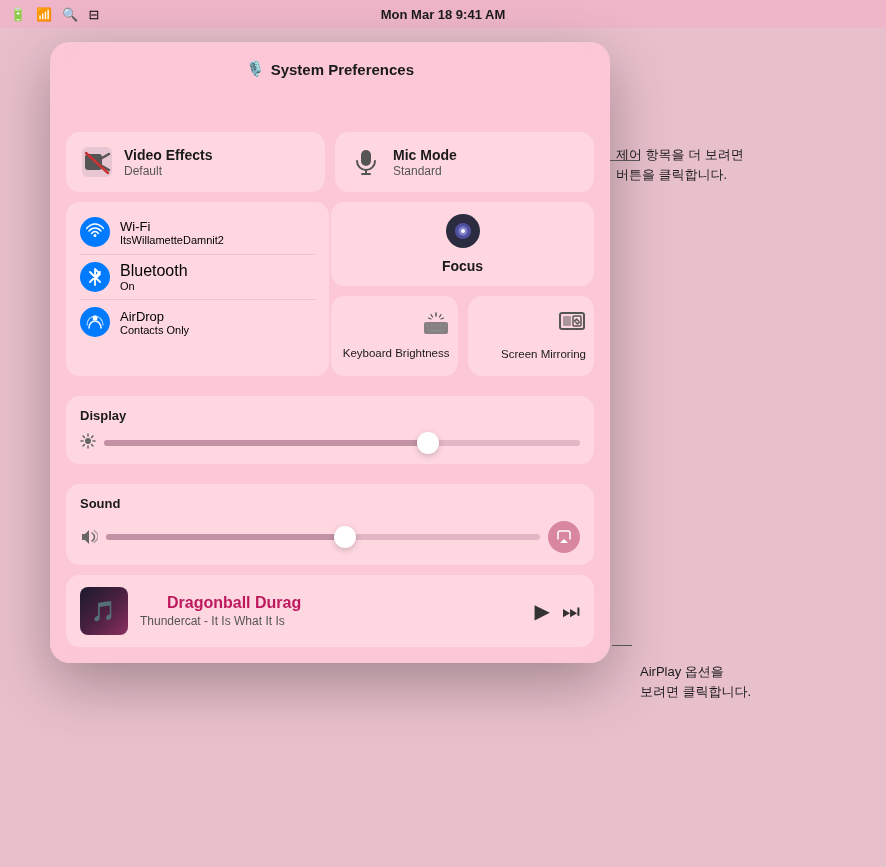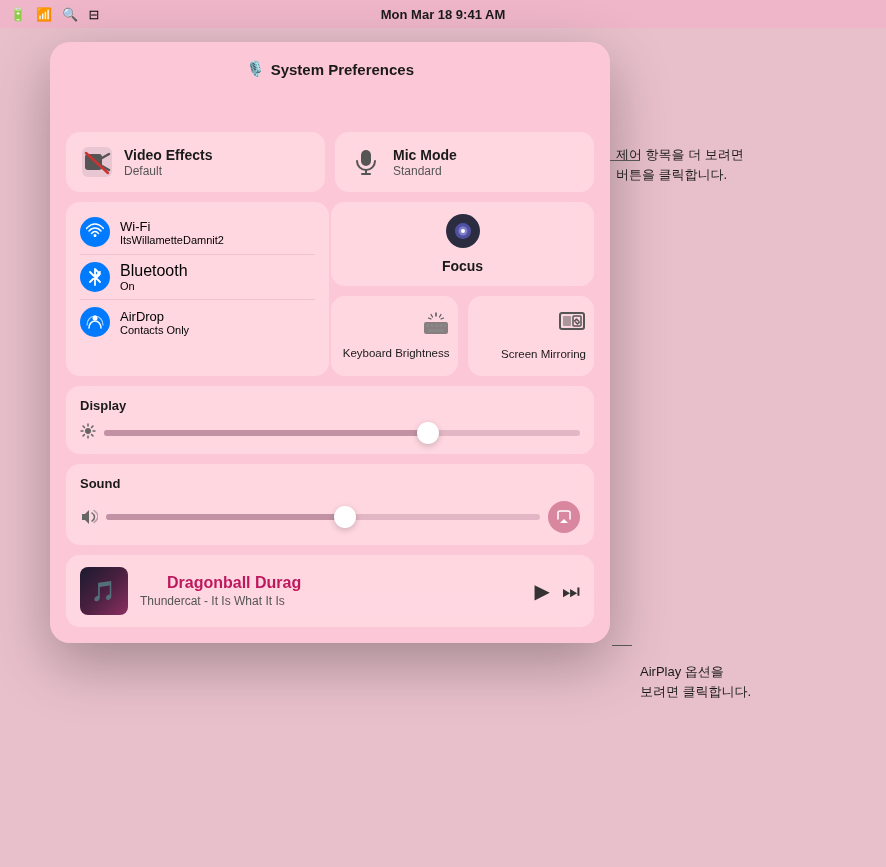--- a/index.html
+++ b/index.html
@@ -181,20 +181,21 @@
       text-align: center;
       line-height: 1.3;
     }
 
     
     .section {
       background: rgba(255, 220, 230, 0.75);
       border-radius: 14px;
       padding: 12px 14px;
       margin-bottom: 10px;
+      margin-top: 20px;
     }
     .section-label {
       font-size: 13px;
       font-weight: 600;
       color: #1a1a1a;
       margin-bottom: 10px;
     }
     .slider-row {
       display: flex;
       align-items: center;

